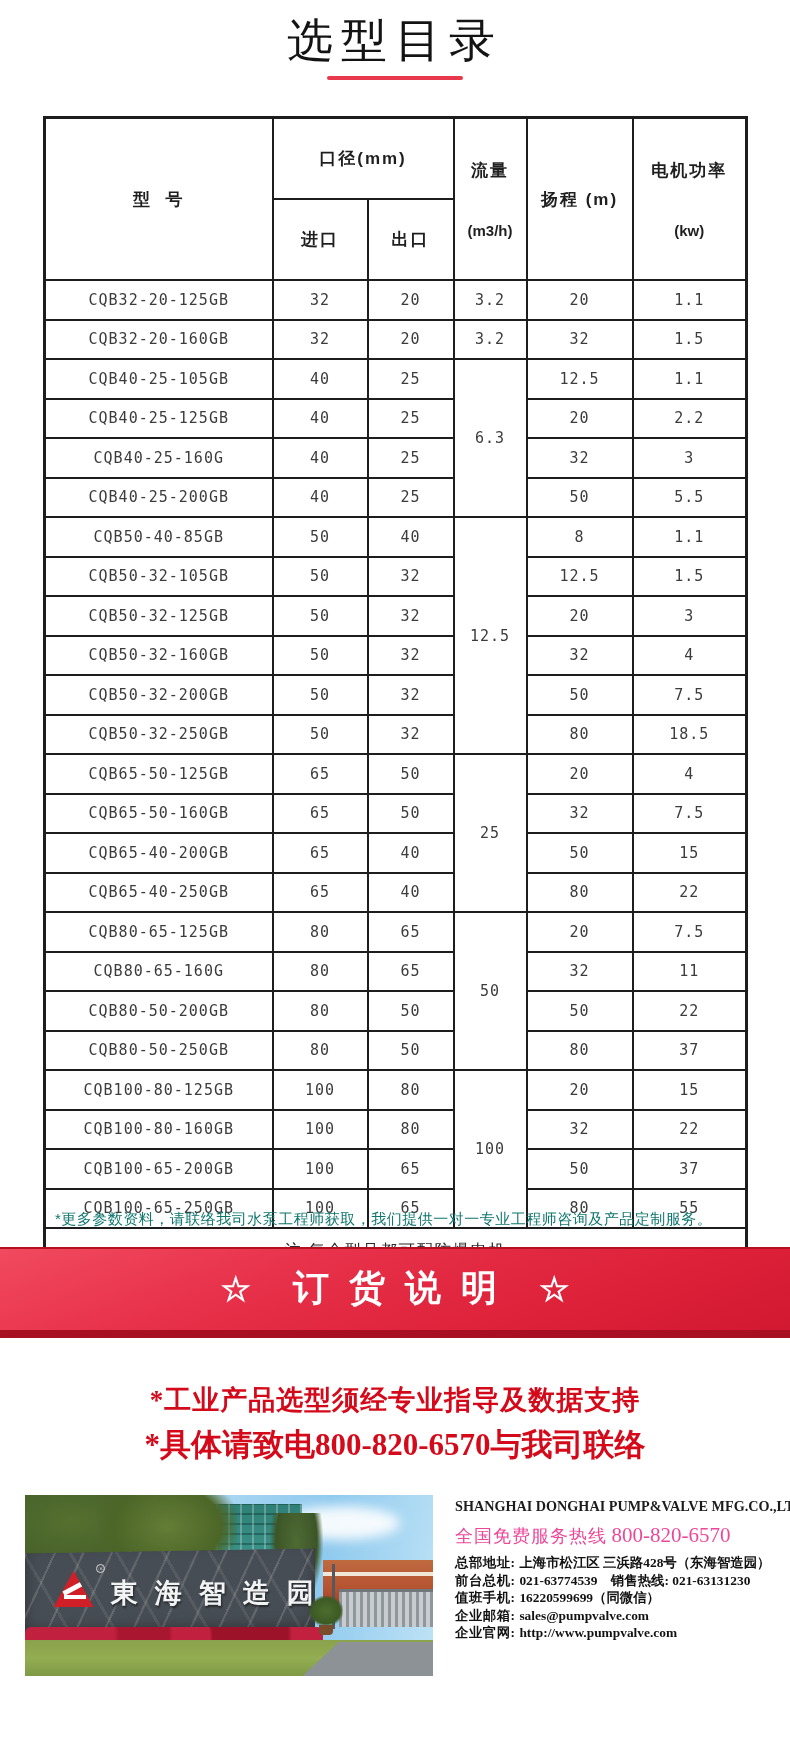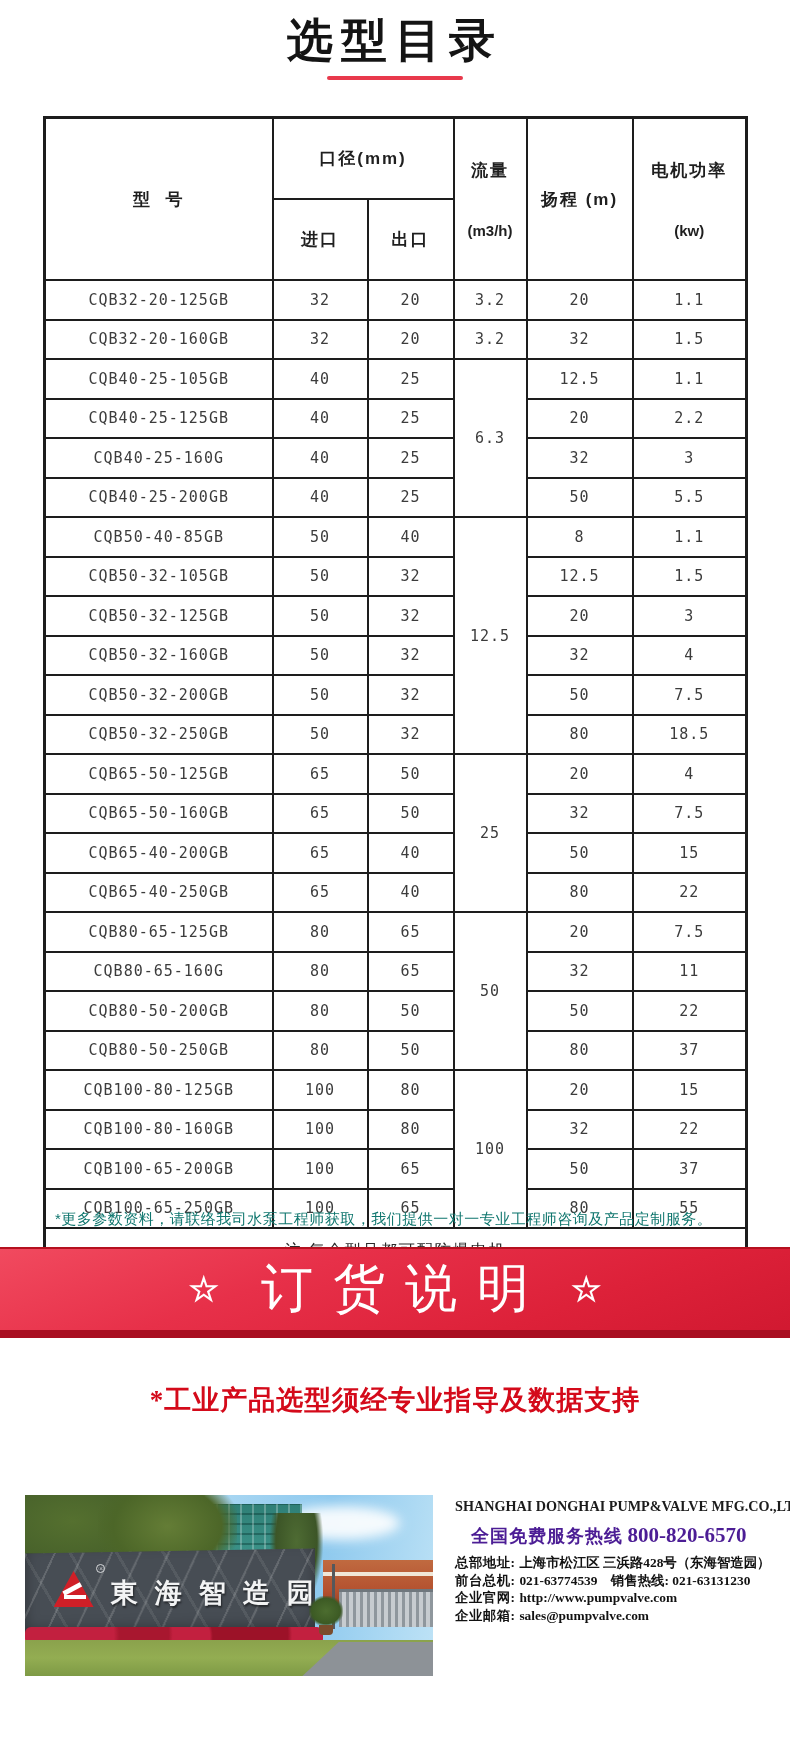--- a/index.html
+++ b/index.html
@@ -2,21 +2,21 @@
 <html><head>
 <meta charset="utf-8">
 <style>
   * { margin:0; padding:0; box-sizing:border-box; }
   html,body { background:#fff; }
   .page { position:relative; width:790px; height:1740px; background:#fff; overflow:hidden;
           font-family:"Liberation Sans",sans-serif; }
 
   
   .page-title { position:absolute; top:10px; left:0; width:100%; text-align:center;
-    font-size:46px; font-weight:700; letter-spacing:8px; color:#141414; }
+    font-size:46px; font-weight:400; letter-spacing:8px; color:#141414; }
   .title-underline { position:absolute; top:76px; left:50%; transform:translateX(-50%);
     width:136px; height:4px; background:#e8394c; border-radius:2px; }
 
   
   .tbl-wrap { position:absolute; left:43px; top:116px; width:702px; }
   table.sel { border-collapse:collapse; width:702px; table-layout:fixed;
     border:3px solid #1d1d1d; }
   table.sel th, table.sel td { border:2px solid #1d1d1d; text-align:center; vertical-align:middle; }
   table.sel th { font-size:17px; font-weight:700; color:#1f1f1f; letter-spacing:2px;
     height:39px; white-space:pre; }
@@ -31,21 +31,21 @@
     letter-spacing:0.5px; }
 
   
   .banner { position:absolute; left:0; top:1247px; width:790px; height:91px;
     background:linear-gradient(160deg,#f14a5f 0%,#e73049 35%,#dd2139 70%,#d01830 100%);
     border-top:2px solid #b5101f;
     display:flex; align-items:center; justify-content:center; padding-bottom:10px; }
   .banner::after { content:""; position:absolute; left:0; bottom:0; width:100%; height:8px;
     background:#a90f22; }
   .banner .star { color:#fff; font-size:34px; font-weight:700; margin:0 22px; }
-  .banner .banner-title { color:#fff; font-size:52px; font-weight:400; letter-spacing:20px;
+  .banner .banner-title { color:#fff; font-size:36px; font-weight:700; letter-spacing:20px;
     text-indent:20px; }
 
   
   .notice { position:absolute; left:0; width:100%; text-align:center; color:#d40a1a;
     font-family:Liberation Serif, serif; font-weight:900; }
   .notice-1 { top:1382px; font-size:27px; letter-spacing:1px; }
   .notice-2 { top:1424px; font-size:31px; }
 
   
   .photo { position:absolute; left:25px; top:1495px; width:408px; height:181px;
@@ -96,21 +96,21 @@
   .pot { left:72%; top:72%; width:14px; height:10px; background:#7a4c2c; border-radius:0 0 4px 4px; }
   .grass { left:0; bottom:0; width:100%; height:20%;
     background:linear-gradient(180deg,#8aa24c 0%,#93ad52 50%,#7e9a45 100%); }
   .driveway { right:0; bottom:0; width:32%; height:19%; background:#8d9297;
     clip-path:polygon(28% 0,100% 0,100% 100%,0 100%); }
 
   .company { position:absolute; left:455px; top:1492px; width:322px; }
   .company-cn { font-size:26px; font-weight:900; color:#101010; letter-spacing:0.5px; white-space:nowrap; }
   .company-en { margin-top:6px; font-family:"Liberation Serif",serif; font-weight:700;
     font-size:14.2px; color:#1c1c1c; white-space:nowrap; }
-  .hotline { margin-top:8px; color:#4c1d95; font-weight:700; white-space:nowrap;margin-left:16px; }
+  .hotline { margin-top:8px; color:#ec4899; font-weight:400; white-space:nowrap; }
   .hotline .h-label { font-size:18px; letter-spacing:1px; }
   .hotline .h-number { font-size:21px; font-family:"Liberation Serif",serif; }
   .contacts { margin-top:6px; }
   .contacts p { font-family:"Liberation Serif",serif; font-weight:700; font-size:13.4px;
     color:#121212; line-height:17.6px; white-space:nowrap; }
   .contacts .c-label { letter-spacing:0.5px; }
 </style>
 </head>
 <body>
 
@@ -335,20 +335,21 @@
 
   <p class="footnote">*更多参数资料，请联络我司水泵工程师获取，我们提供一对一专业工程师咨询及产品定制服务。</p>
 
   <div class="banner">
     <span class="star">☆</span>
     <span class="banner-title">订货说明</span>
     <span class="star">☆</span>
   </div>
 
   <p class="notice notice-1">*工业产品选型须经专业指导及数据支持</p>
+  <p class="notice notice-2">*具体请致电800-820-6570与我司联络</p>
 
   <div class="photo">
     <div class="sky"></div>
     <div class="cloud1"></div>
     <div class="cloud2"></div>
     <div class="glass-building"></div>
     <div class="pine"></div>
     <div class="right-building"></div>
     <div class="lamp"></div>
     <div class="gate"></div>
@@ -367,18 +368,19 @@
 
   <div class="company">
     <div class="company-en">SHANGHAI DONGHAI PUMP&amp;VALVE MFG.CO.,LTD.</div>
     <div class="hotline">
       <span class="h-label">全国免费服务热线</span>
       <span class="h-number">800-820-6570</span>
     </div>
     <div class="contacts">
         <p><span class="c-label">总部地址: </span><span>上海市松江区 三浜路428号（东海智造园）</span></p>
         <p><span class="c-label">前台总机: </span><span>021-63774539　销售热线: 021-63131230</span></p>
+        <p><span class="c-label">值班手机: </span><span>16220599699（同微信）</span></p>
+        <p><span class="c-label">企业邮箱: </span><span>sales@pumpvalve.com</span></p>
         <p><span class="c-label">企业官网: </span><span>http://www.pumpvalve.com</span></p>
-        <p><span class="c-label">企业邮箱: </span><span>sales@pumpvalve.com</span></p>
       </div>
   </div>
 
 </div>
 
 </body></html>

